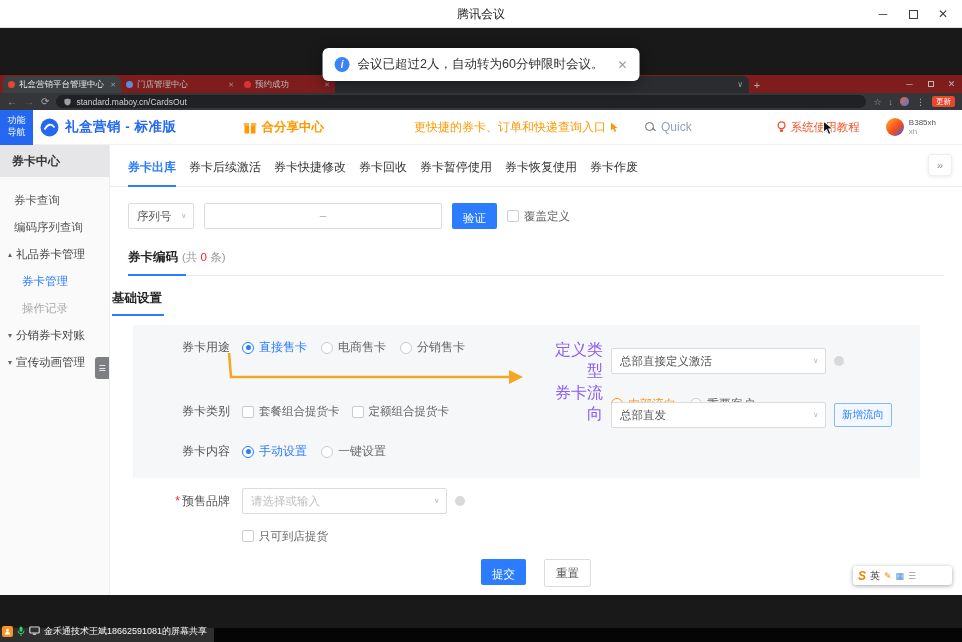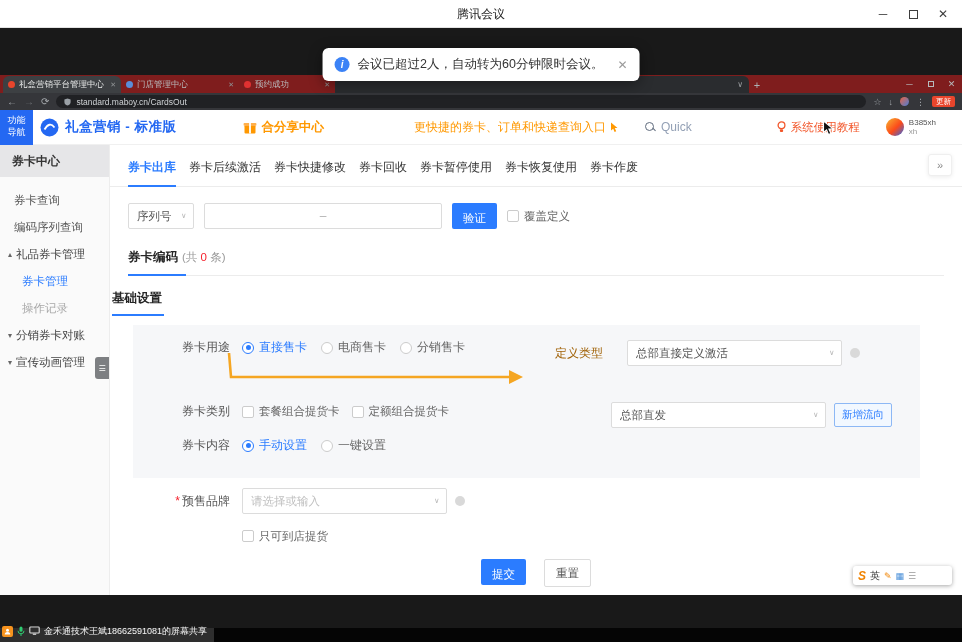--- a/index.html
+++ b/index.html
@@ -104,21 +104,21 @@
 .codes-title{font-size:12.5px;font-weight:bold;color:#262626}
 .codes-count{font-size:11.5px;color:#999}
 .count-num{color:#f5222d}
 .settings-wrap{margin:14px 2px 0;display:inline-block}
 .settings-title{font-size:12.5px;font-weight:bold;color:#262626}
 .settings-line{width:52px;height:2px;background:#2b7cff;margin-top:7px}
 
 .panel{margin:9px 0 0 23px;width:787px;height:153px;background:#f6f7f9;position:relative}
 .form-row{position:absolute;display:flex;align-items:center}
 .flabel{width:97px;text-align:right;font-size:12px;color:#555;flex:none;margin-right:12px}
-.flabel-sm{width:50px;text-align:right;font-size:12px;color:#a16207;flex:none;margin-right:24px}
+.flabel-sm{width:50px;text-align:right;font-size:16px;color:#8b5cf6;flex:none;margin-right:8px}
 .opts{display:flex;align-items:center;gap:14px}
 .info-dot{width:10px;height:10px;border-radius:50%;background:#d9d9d9;margin-left:8px;flex:none;display:inline-block}
 .annotation{position:absolute;left:88px;top:24px;pointer-events:none}
 .brand-row{display:flex;align-items:center;margin:10px 0 0 23px}
 .req{color:#f5222d;margin-right:2px}
 .placeholder{color:#bfbfbf}
 .store-row{margin:14px 0 0 132px}
 .actions{display:flex;justify-content:center;gap:18px;margin-top:13px}
 
 
@@ -334,40 +334,53 @@
                     </label>
                 </div>
               </div>
               <div class="form-row" style="left:420px;top:15px">
                 <div class="flabel-sm">定义类型</div>
                 <div class="select w215">
                     <span>总部直接定义激活</span>
                   </div>
                 <span class="info-dot"></span>
               </div>
+              <div class="form-row" style="left:420px;top:58px">
+                <div class="flabel-sm">券卡流向</div>
+                <div class="opts">
+                  <label class="radio sel-orange">
+                      <span class="dot"></span>
+                      <span>内部流向</span>
+                    </label>
+                  <label class="radio">
+                      <span class="dot"></span>
+                      <span>重要客户</span>
+                    </label>
+                </div>
+              </div>
               <div class="form-row" style="left:478px;top:77px">
                 <div class="select w215">
                     <span>总部直发</span>
                   </div>
                 <button class="btn-outline-blue">新增流向</button>
               </div>
               <div class="form-row" style="left:0;top:78px">
                 <div class="flabel">券卡类别</div>
                 <div class="opts" style="gap:12px">
                   <label class="checkbox">
                       <span class="box"></span>
                       <span>套餐组合提货卡</span>
                     </label>
                   <label class="checkbox">
                       <span class="box"></span>
                       <span>定额组合提货卡</span>
                     </label>
                 </div>
               </div>
-              <div class="form-row" style="left:0;top:112px">
+              <div class="form-row" style="left:0;top:118px">
                 <div class="flabel">券卡内容</div>
                 <div class="opts">
                   <label class="radio sel-blue">
                       <span class="dot"></span>
                       <span>手动设置</span>
                     </label>
                   <label class="radio">
                       <span class="dot"></span>
                       <span>一键设置</span>
                     </label>

